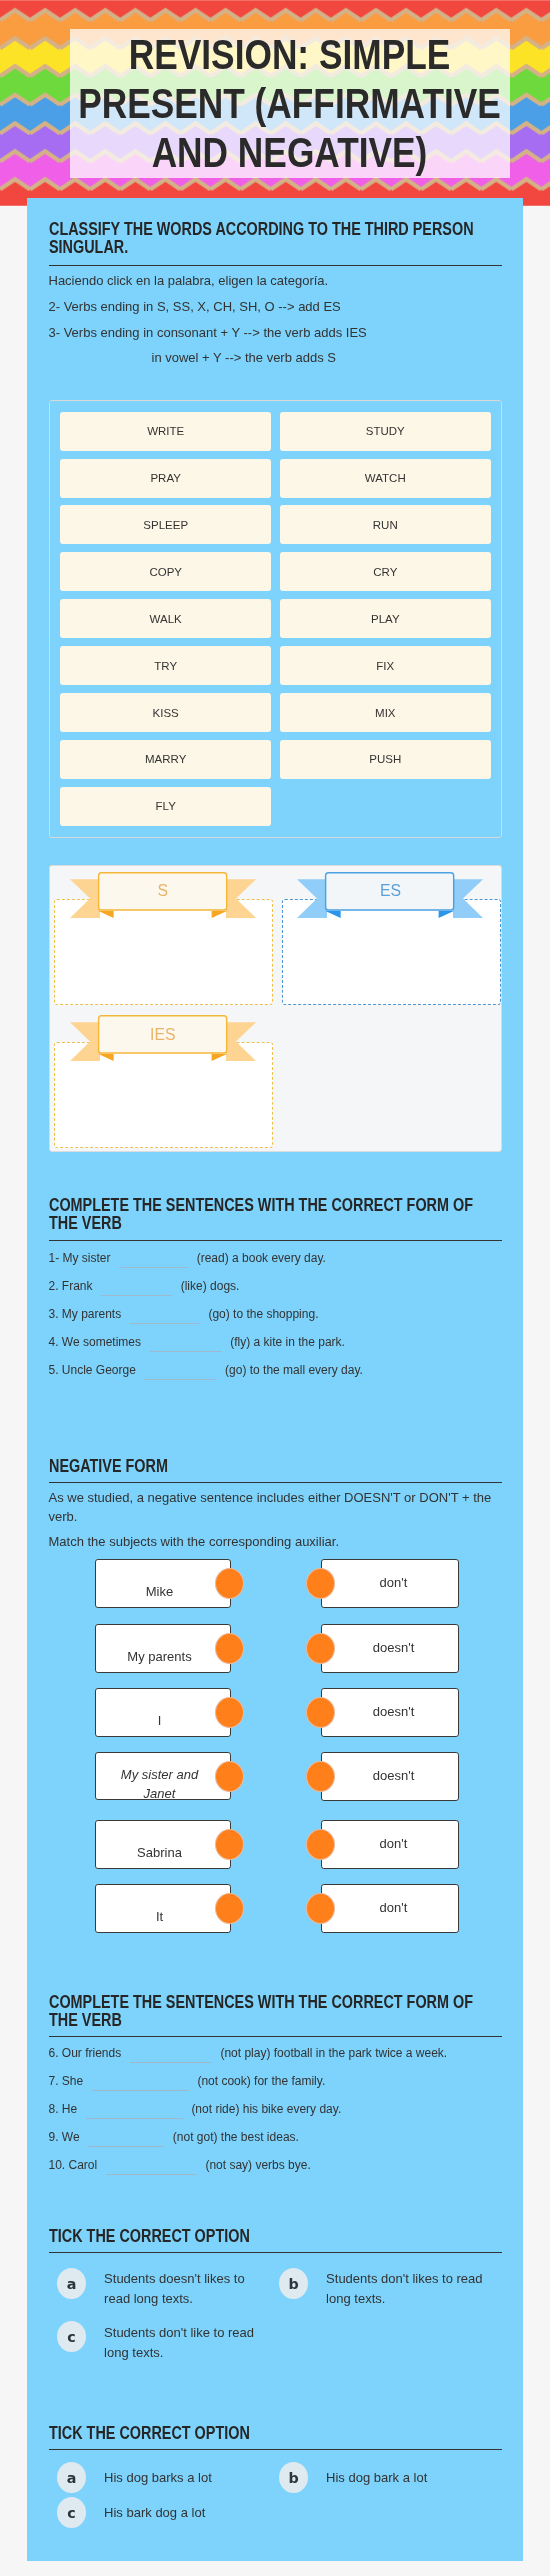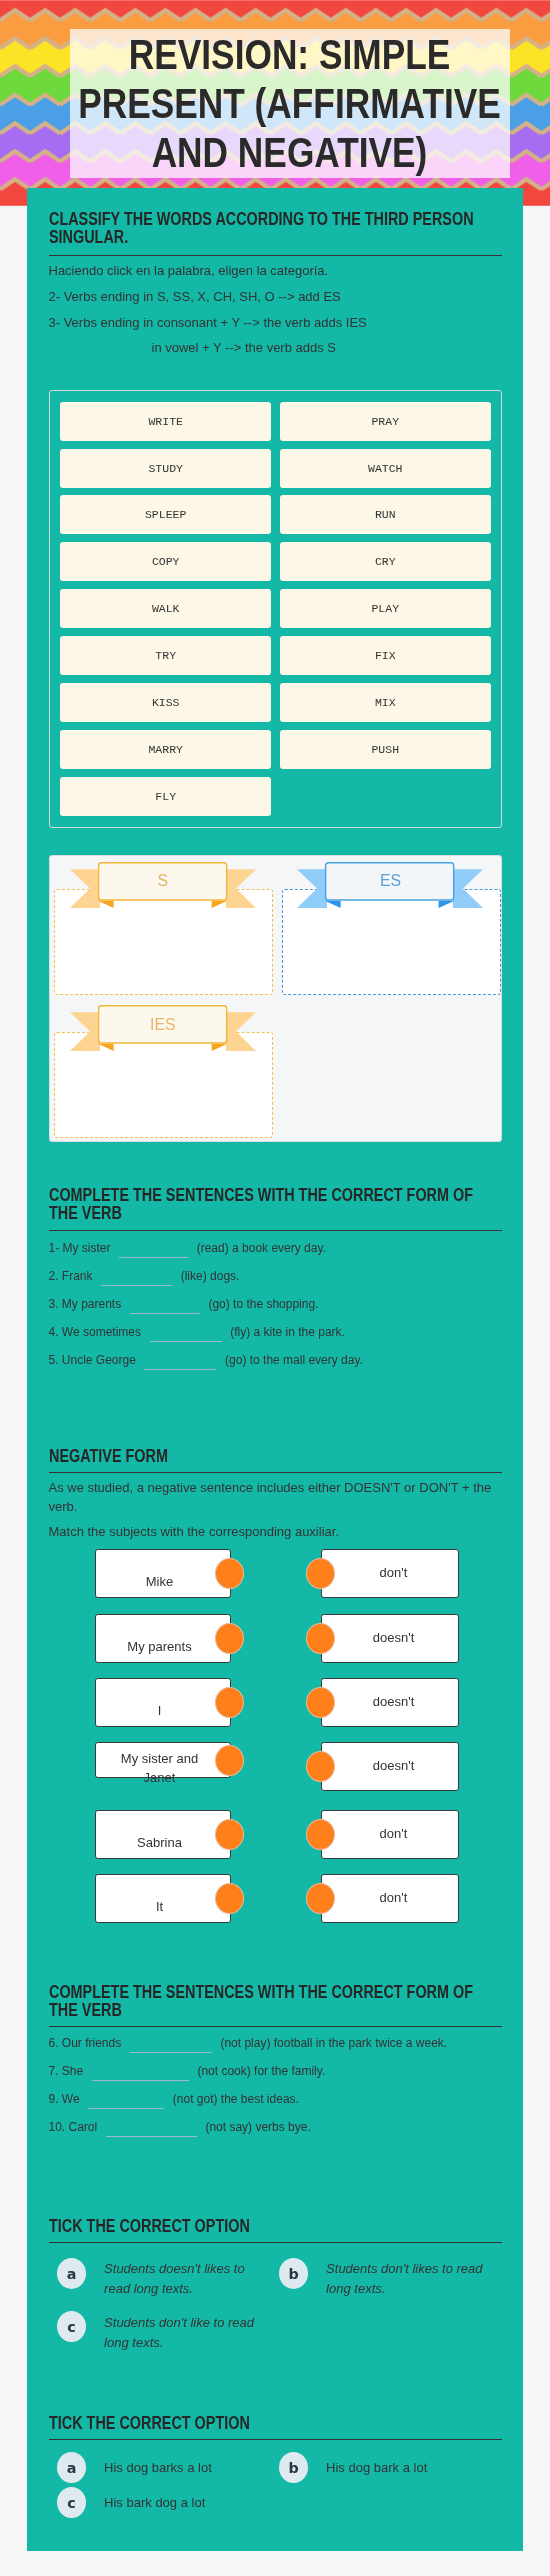--- a/index.html
+++ b/index.html
@@ -13,37 +13,37 @@
   .banner svg { position:absolute; left:0; top:0; }
   .title-box { position:absolute; left:70px; top:29px; width:440px; height:149px; background:rgba(255,255,255,0.74); }
   .title {
     position:absolute; left:-36px; top:0.7px; width:511px; text-align:center;
     font-family:"Liberation Sans", sans-serif; font-weight:bold; font-size:42px; line-height:49px;
     color:#2a2a2a; transform:scaleX(0.84); transform-origin:50% 0; white-space:nowrap;
   }
   .title div { display:block; }
 
   
-  .card { position:absolute; left:27px; top:188px; width:496px; height:2363px; background:#14b8a6; overflow:hidden; }
+  .card { position:absolute; left:27px; top:198px; width:496px; height:2363px; background:#7dd3fc; overflow:hidden; }
   .abs { position:absolute; left:21.5px; width:453px; }
   .heading {
     position:absolute; left:21.5px; width:559px; transform:scaleX(0.8); transform-origin:0 0;
     font-family:"Liberation Sans", sans-serif; font-weight:bold; font-size:18px; line-height:18px; color:#262626;
   }
   .rule { position:absolute; left:21.5px; width:453px; height:0; border-top:1.1px solid #333; }
   .txt { font-size:13px; line-height:18.6px; color:#333; }
   .para-line { margin:0 0 7.2px 0; }
   .indent { padding-left:103px; }
 
   
   .word-box { position:absolute; left:21.5px; top:202px; width:453px; height:438px; box-sizing:border-box;
     border:0.7px solid #d9d9d9; border-radius:2.9px; padding:10.7px;
     display:grid; grid-template-columns:211px 211px; column-gap:8.6px; row-gap:7.9px; align-content:start; }
   .word-tile { height:39px; background:#fdf7e7; border-radius:2.9px; display:flex; align-items:center; justify-content:center;
-    font-size:11.5px; color:#333; cursor:pointer;font-family:Liberation Mono, monospace; }
+    font-size:11.5px; color:#333; cursor:pointer; }
 
   
   .cat-area { position:absolute; left:21.5px; top:667px; width:453px; height:287px; box-sizing:border-box;
     background:#f5f6f7; border:0.7px solid #dcdcdc; border-radius:2.9px; }
   .bucket { position:absolute; width:219px; height:136px; }
   .bucket .drop { position:absolute; left:0; top:27px; width:219px; height:106px; box-sizing:border-box;
     background:#fff; border:1.4px dashed var(--dash); border-radius:2.9px; }
   .bucket svg { position:absolute; left:15.8px; top:0; }
   .bucket .lbl { position:absolute; left:44px; top:0; width:130px; height:39px; display:flex; align-items:center; justify-content:center;
     font-size:15.8px; color:var(--txt); }
@@ -59,35 +59,35 @@
     margin:0 8.6px 0 8.6px; vertical-align:middle; font:inherit; color:#333; outline:none; box-sizing:border-box; }
   .w97{width:69px}.w99{width:71px}.w98{width:70px}.w100{width:72px}
   .w115{width:82px}.w136{width:97px}.w106{width:76px}.w127{width:91px}
 
   
   .match-row { position:absolute; left:0; width:496px; height:52px; }
   .mbox { position:absolute; top:0; height:49px; box-sizing:border-box; border:1.1px solid #3a3a3a; border-radius:2.9px;
     display:flex; align-items:center; justify-content:center; text-align:center; font-size:13px; line-height:18.6px; color:#333; background:#fff; }
   .mbox.left { left:68px; width:136px; padding:18px 20px 0 13px; }
   .mbox.right { left:294px; width:138px; padding:0 13px 0 20px; }
-  .mbox.tall { height:36px; }
+  .mbox.tall { height:48px;font-style:italic; }
   .dot { position:absolute; top:50%; margin-top:-15.4px; width:29px; height:31px; border-radius:50%;
     background:#ff7f1a; border:1.4px solid #eab99b; box-sizing:border-box; cursor:pointer; }
   .mbox.left .dot { left:calc(100% - 15px); }
   .mbox.right .dot { left:-15.8px; }
 
   
   .options { position:absolute; left:21.5px; width:453px; display:grid; grid-template-columns:222px 231px; }
   .opts1 { row-gap:12px; }
   .opts2 { row-gap:4.3px; }
   .option { display:flex; align-items:flex-start; cursor:pointer; }
   .opt-circle { flex:none; margin-left:8.6px; width:29px; height:31px; border-radius:50%; background:#dfe9f0;
     display:flex; align-items:center; justify-content:center; font-family:"DejaVu Sans", sans-serif; font-weight:bold; font-size:14.3px; color:#2b3640; }
   .opt-text { margin-left:18px; font-size:13px; line-height:20px; color:#333; }
-  .opts1 .opt-text { padding-top:1.4px;font-style:italic; }
+  .opts1 .opt-text { padding-top:1.4px; }
   .opts2 .opt-text { padding-top:5.7px; }
   .col1 .opt-text { width:162px; }
 </style>
 </head>
 <body>
 
 <div class="banner">
   <svg width="550" height="206" viewBox="0 0 768 287">
     <defs>
       <pattern id="chev" width="42" height="287" patternUnits="userSpaceOnUse">
@@ -127,22 +127,22 @@
   <div class="rule" style="top:67px"></div>
   <div class="abs txt" style="top:74px">
     <div class="para-line">Haciendo click en la palabra, eligen la categoría.</div>
     <div class="para-line">2- Verbs ending in S, SS, X, CH, SH, O --&gt; add ES</div>
     <div class="para-line">3- Verbs ending in consonant + Y --&gt; the verb adds IES</div>
     <div class="para-line indent">in vowel + Y --&gt; the verb adds S</div>
   </div>
 
   <div class="word-box">
     <div class="word-tile">WRITE</div>
+    <div class="word-tile">STUDY</div>
     <div class="word-tile">PRAY</div>
-    <div class="word-tile">STUDY</div>
     <div class="word-tile">WATCH</div>
     <div class="word-tile">SPLEEP</div>
     <div class="word-tile">RUN</div>
     <div class="word-tile">COPY</div>
     <div class="word-tile">CRY</div>
     <div class="word-tile">WALK</div>
     <div class="word-tile">PLAY</div>
     <div class="word-tile">TRY</div>
     <div class="word-tile">FIX</div>
     <div class="word-tile">KISS</div>
@@ -265,20 +265,21 @@
         <div class="dot"></div>
         <span>don't</span>
       </div>
   </div>
 
   <div class="heading" style="top:1795px">COMPLETE THE SENTENCES WITH THE CORRECT FORM OF THE VERB</div>
   <div class="rule" style="top:1838px"></div>
   <div class="abs" style="top:1841px">
     <div class="sentence"><span>6. Our friends</span><input class="blank w115" type="text" value="" style=""><span>(not play) football in the park twice a week.</span></div>
     <div class="sentence"><span>7. She</span><input class="blank w136" type="text" value="" style=""><span>(not cook) for the family.</span></div>
+    <div class="sentence"><span>8. He</span><input class="blank w136" type="text" value="" style=""><span>(not ride) his bike every day.</span></div>
     <div class="sentence"><span>9. We</span><input class="blank w106" type="text" value="" style=""><span>(not got) the best ideas.</span></div>
     <div class="sentence"><span>10. Carol</span><input class="blank w127" type="text" value="" style=""><span>(not say) verbs bye.</span></div>
   </div>
 
   <div class="heading" style="top:2029px">TICK THE CORRECT OPTION</div>
   <div class="rule" style="top:2054px"></div>
   <div class="options opts1" style="top:2070px">
     <div class="option col1">
       <div class="opt-circle">a</div>
       <div class="opt-text">Students doesn't likes to read long texts.</div>

